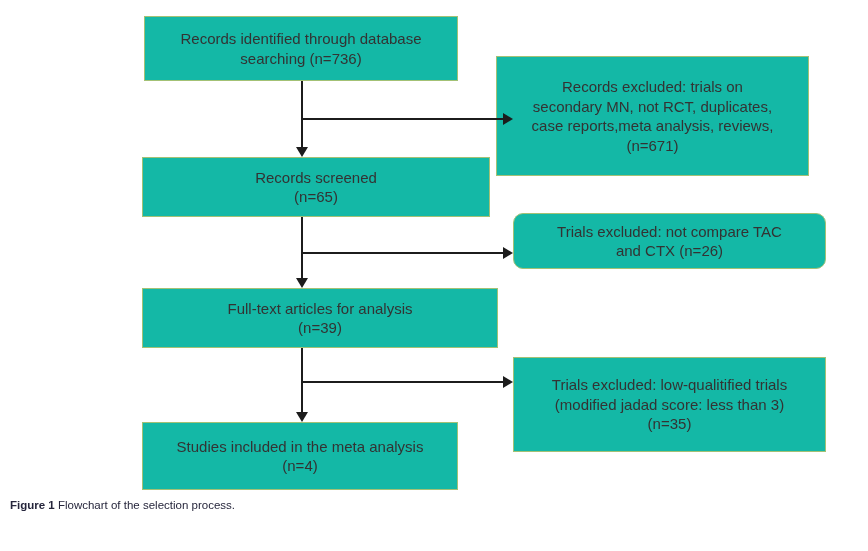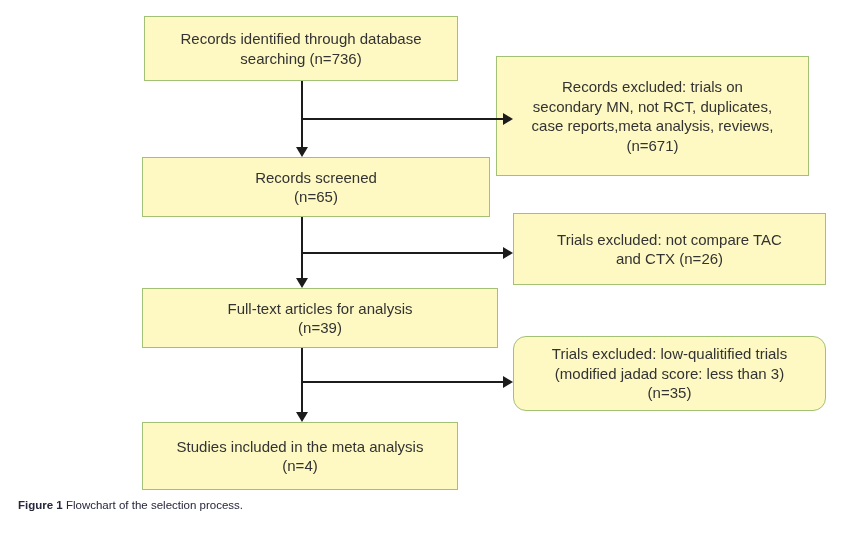--- a/index.html
+++ b/index.html
@@ -12,21 +12,21 @@
     width: 868px;
     height: 551px;
     background: #ffffff;
     font-family: "Liberation Sans", "DejaVu Sans", sans-serif;
     overflow: hidden;
   }
   .flow-box {
     position: absolute;
     box-sizing: border-box;
     border: 1.5px solid #a3c175;
-    background: #fef9c3;
+    background: #14b8a6;
     display: flex;
     align-items: center;
     justify-content: center;
     text-align: center;
     white-space: pre-line;
     font-size: 15px;
     line-height: 1.3;
     color: #333333;
     padding: 2px 6px;
   }
@@ -51,21 +51,21 @@
   .arrowhead-right {
     position: absolute;
     width: 0;
     height: 0;
     border-top: 6px solid transparent;
     border-bottom: 6px solid transparent;
     border-left: 10px solid #1c1c1c;
   }
   .caption {
     position: absolute;
-    left: 18px;
+    left: 10px;
     top: 497px;
     width: 848px;
     font-size: 11.5px;
     line-height: 16px;
     color: #26263c;
   }
   .caption b {
     font-weight: bold;
   }
 </style>
@@ -84,24 +84,24 @@
 (n=39)</div>
 
   <div class="flow-box" style="left:142px; top:422px; width:316px; height:68px;">Studies included in the meta analysis
 (n=4)</div>
 
   <div class="flow-box" style="left:496px; top:56px; width:313px; height:120px;">Records excluded: trials on
 secondary MN, not RCT, duplicates,
 case reports,meta analysis, reviews,
 (n=671)</div>
 
-  <div class="flow-box" style="left:513px; top:213px; width:313px; height:72px;">Trials excluded: not compare TAC
+  <div class="flow-box" style="left:513px; top:213px; width:313px; height:56px;border-radius:10px;">Trials excluded: not compare TAC
 and CTX (n=26)</div>
 
-  <div class="flow-box" style="left:513px; top:336px; width:313px; height:75px;border-radius:13px;">Trials excluded: low-qualitified trials
+  <div class="flow-box" style="left:513px; top:357px; width:313px; height:95px;">Trials excluded: low-qualitified trials
 (modified jadad score: less than 3)
 (n=35)</div>
 
   <div class="vline" style="left:301px; top:81px; height:69px;"></div>
   <div class="arrowhead-down" style="left:296px; top:147px;"></div>
 
   <div class="vline" style="left:301px; top:217px; height:64px;"></div>
   <div class="arrowhead-down" style="left:296px; top:278px;"></div>
 
   <div class="vline" style="left:301px; top:348px; height:67px;"></div>

